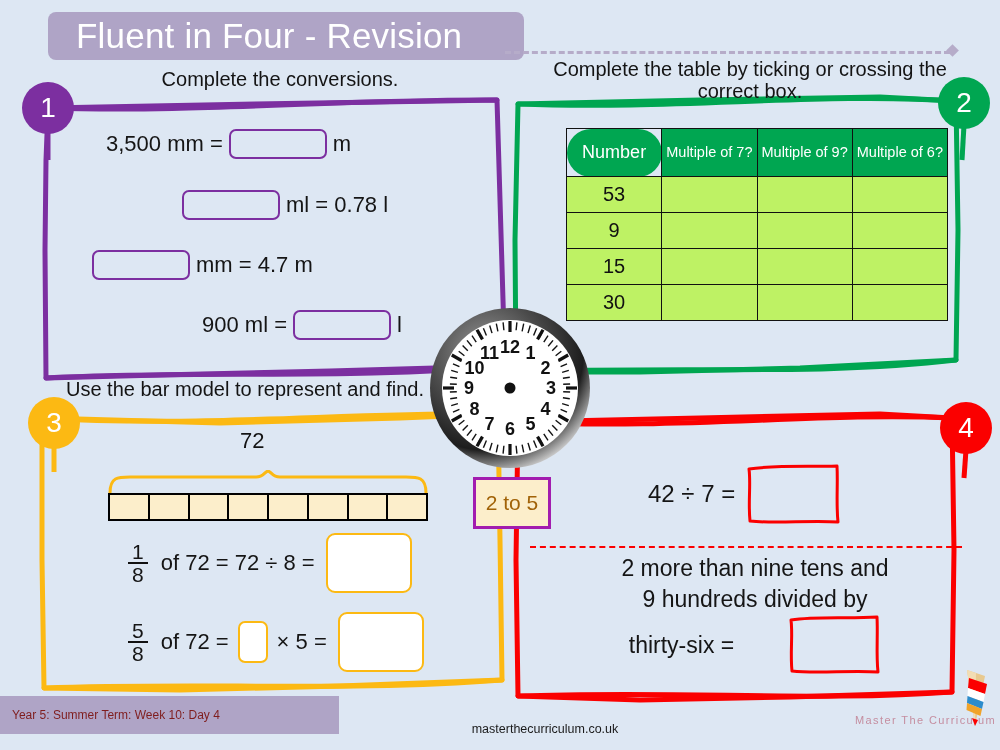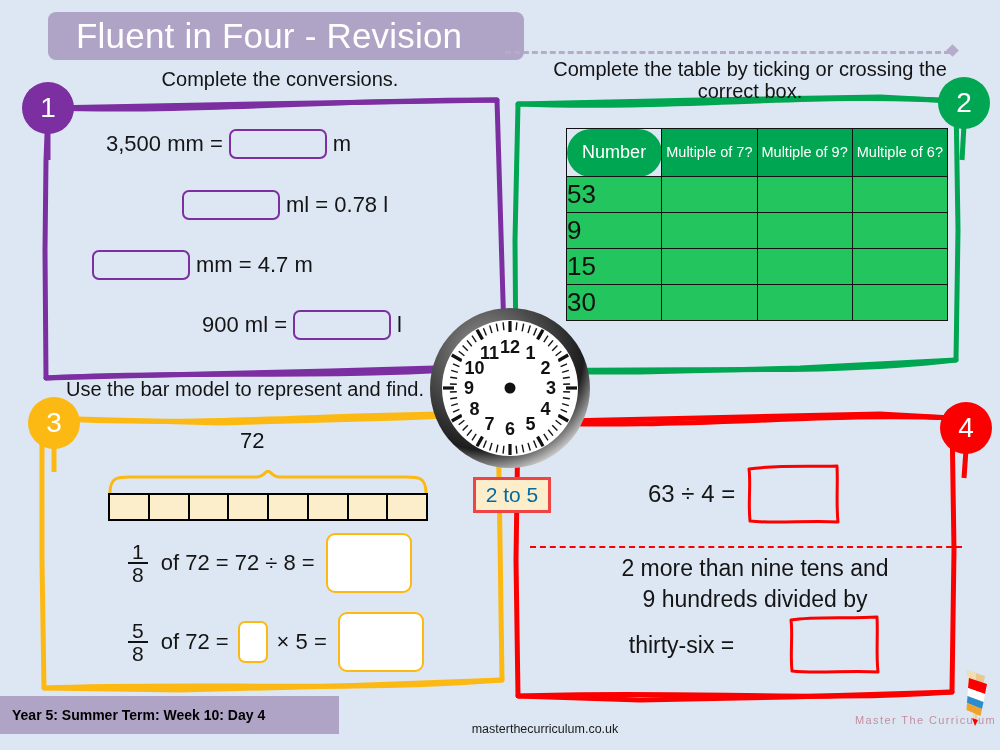--- a/index.html
+++ b/index.html
@@ -145,23 +145,23 @@
     line-height: 1.1;
     border: 1.6px solid #111111;
     height: 48px;
     padding: 2px;
     text-align: center;
   }
   .mtable th.col-number { font-size: 18px; border-radius: 24px; }
   .mtable td {
     border: 1.6px solid #111111;
     height: 36px;
-    background: #22c55e;
-    text-align: left;
-    font-size: 26px;
+    background: #bef264;
+    text-align: center;
+    font-size: 20px;
     color: #111111;
   }
   .mtable td.num-cell { width: 98px; }
 
   
   .bar-total {
     position: absolute;
     left: 240px;
     top: 428px;
     font-size: 22px;
@@ -290,47 +290,46 @@
     left: 428px;
     top: 306px;
     width: 164px;
     height: 164px;
   }
   .clock-label {
     position: absolute;
     left: 473px;
     top: 477px;
     width: 78px;
-    height: 36px;
+    height: 52px;
     background: #fceecb;
-    border: 3px solid #ef4444;
+    border: 3px solid #a21caf;
     display: flex;
     align-items: center;
     justify-content: center;
     font-size: 21px;
-    color: #0369a1;
+    color: #a16207;
   }
 
   
   .footer-band {
     position: absolute;
     left: 0;
     top: 696px;
     width: 339px;
     height: 38px;
     background: #afa4c6;
     display: flex;
     align-items: center;
     padding-left: 12px;
   }
   .footer-band .footer-text {
-    color: #000000;
-    font-size: 14px;
+    color: #7f1d1d;
+    font-size: 12px;
     white-space: nowrap;
-    font-weight: bold;
   }
   .footer-url {
     position: absolute;
     left: 420px;
     top: 722px;
     width: 250px;
     text-align: center;
     font-size: 12.5px;
     color: #1b1b1b;
   }
@@ -487,21 +486,21 @@
       <span class="num">5</span>
       <span class="den">8</span>
     </span>
     <span class="frac-text">of 72 =</span>
     <span class="ans-box-sm"></span>
     <span class="frac-text">× 5 =</span>
     <span class="ans-box-lg"></span>
   </div>
 
   <div class="div-row">
-    <span>63 ÷ 4 =</span>
+    <span>42 ÷ 7 =</span>
     <span class="red-box">
       <svg viewBox="0 0 96 64" width="96" height="64">
         <path d="M 4 7 C 30 3, 64 5, 92 4 C 93 22, 91 42, 93 60
                  C 64 58, 30 62, 5 59 C 3 40, 6 22, 4 7 Z" fill="none" stroke="#fb0000" stroke-width="3" stroke-linejoin="round"></path>
       </svg>
     </span>
   </div>
 
   <div class="red-divider"></div>
 

